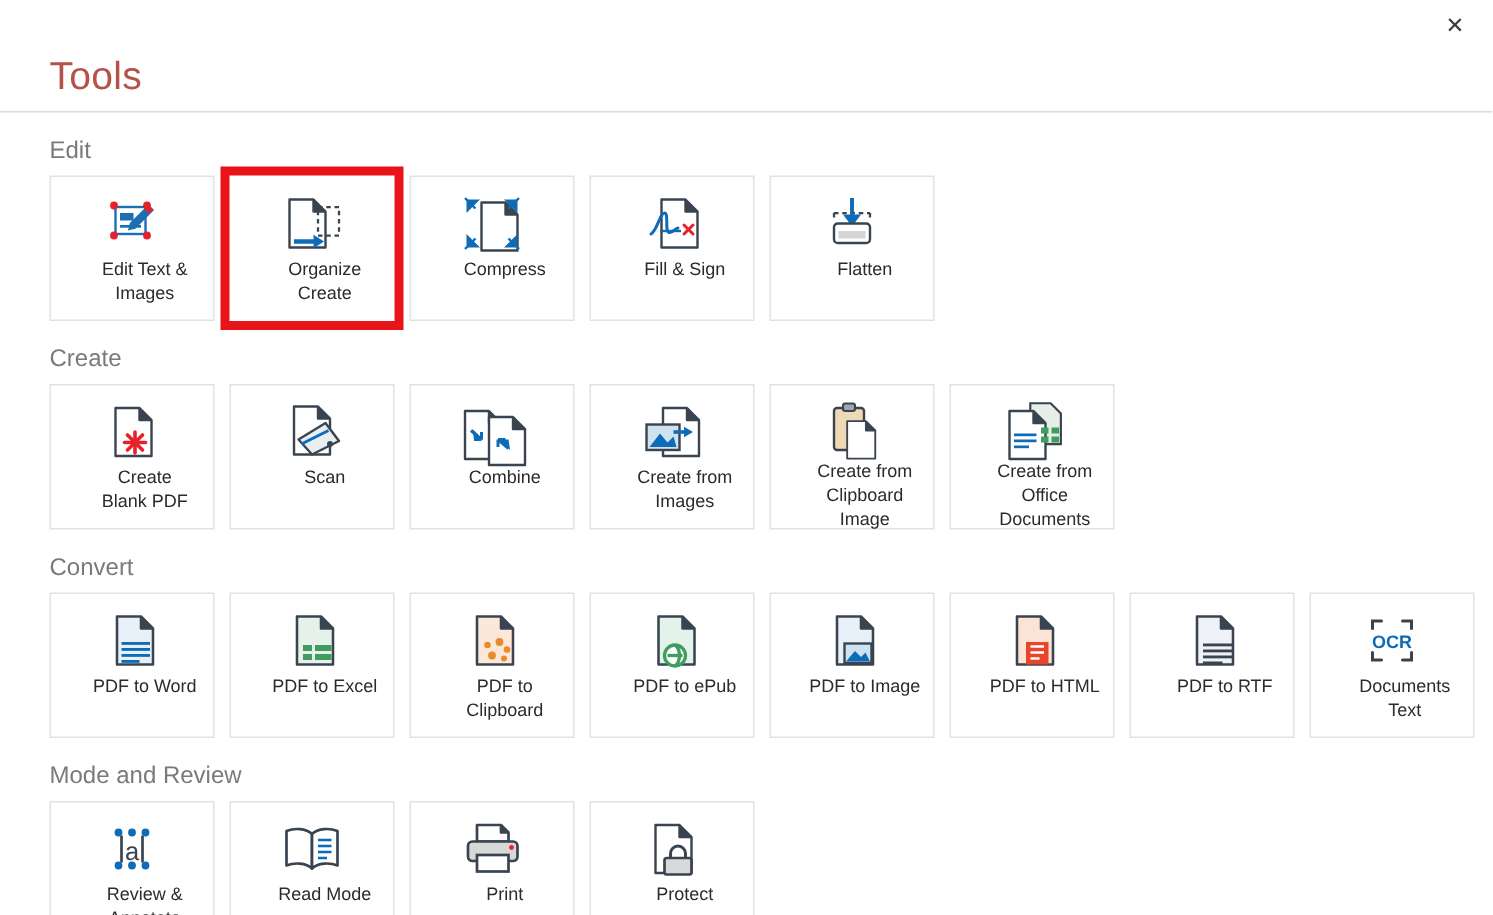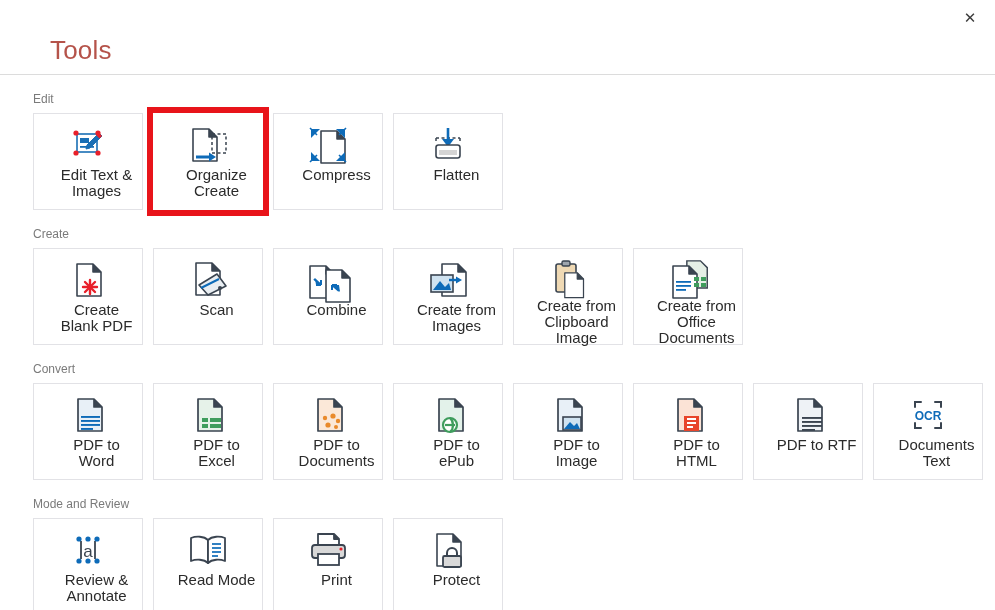--- a/index.html
+++ b/index.html
@@ -33,21 +33,21 @@
     align-items: center;
     justify-content: center;
     color: #3b3b3b;
     font-size: 15px;
     line-height: 1;
     cursor: pointer;
     user-select: none;
   }
   .page-title {
     position: absolute;
-    left: 50px;
+    left: 33px;
     top: 37px;
     font-size: 26px;
     font-weight: 400;
     color: #b5534a;
     letter-spacing: 0.2px;
     line-height: 1;
   }
   .header-rule {
     position: absolute;
     left: 0;
@@ -61,21 +61,21 @@
   .content {
     position: absolute;
     top: 75px;
     left: 0;
     width: 995px;
   }
   .section {
     padding: 0 0 0 33px;
   }
   .section-label {
-    font-size: 12px;
+    font-size: 16px;
     color: #7a7a7a;
     line-height: 1;
     padding: 18px 0 8px 0;
   }
   .tile-row {
     display: flex;
     gap: 10px;
   }
 
   
@@ -91,21 +91,21 @@
     align-items: center;
     cursor: pointer;
   }
   .tile-icon {
     height: 42px;
     margin-top: 10px;
     display: flex;
     align-items: center;
   }
   .tile-label {
-    font-size: 15px;
+    font-size: 12px;
     color: #2b2b2b;
     text-align: center;
     line-height: 16px;
     padding: 1px 4px 0 4px;
     white-space: pre-line;
     margin-left: 17px;
   }
   
   .tile.highlight::after {
     content: "";
@@ -184,20 +184,37 @@
                 <path d="M39 2 L32 9"></path>
                 <path d="M3 36 L10 29"></path>
                 <path d="M39 36 L32 29"></path>
       </g>
     </svg>
           </div>
           <div class="tile-label">Compress</div>
         </div>
         <div class="tile">
           <div class="tile-icon">
+            <svg width="40" height="38" viewBox="0 0 40 38">
+      <g transform="translate(12,2)">
+                <path d="M1 1 H17 L25 9 V33 H1 Z" fill="#fff" stroke="#3a4450" stroke-width="1.6" stroke-linejoin="round"></path>
+          <path d="M17 1 V9 H25" fill="#3a4450" stroke="#3a4450" stroke-width="1.6" stroke-linejoin="round"></path>
+              </g>
+      <path d="M6 26 C10 24 12 12 15 12 C18 12 15 24 18 25 C20.5 25.8 22 22 24 22" fill="none" stroke="#0e6bb8" stroke-width="2" stroke-linecap="round"></path>
+      <path d="M12 24 H26" stroke="#0e6bb8" stroke-width="1.6"></path>
+      <g stroke="#e8202a" stroke-width="2" stroke-linecap="round">
+        <path d="M28 20 L34 26"></path>
+                <path d="M34 20 L28 26"></path>
+      </g>
+    </svg>
+          </div>
+          <div class="tile-label">Fill &amp; Sign</div>
+        </div>
+        <div class="tile">
+          <div class="tile-icon">
             <svg width="42" height="38" viewBox="0 0 42 38">
       <path d="M9 12 H33" stroke="#3a4450" stroke-width="1.5" fill="none" stroke-dasharray="3 2.5"></path>
       <path d="M9 12 V15" stroke="#3a4450" stroke-width="1.5" stroke-dasharray="3 2.5"></path>
       <path d="M33 12 V15" stroke="#3a4450" stroke-width="1.5" stroke-dasharray="3 2.5"></path>
       <path d="M21 2 V14" stroke="#0e6bb8" stroke-width="2.6" fill="none"></path>
       <path d="M15 13 L21 21 L27 13 Z" fill="#0e6bb8"></path>
       <rect x="9" y="19" width="24" height="13" rx="2.5" fill="#fff" stroke="#3a4450" stroke-width="1.6"></rect>
       <rect x="12" y="24" width="18" height="5" fill="#d4d4d4"></rect>
     </svg>
           </div>
@@ -365,21 +382,21 @@
       <g fill="#e98a2b">
         <circle cx="17" cy="22" r="2.2"></circle>
                 <circle cx="25" cy="20" r="2.6"></circle>
         <circle cx="30" cy="25" r="2.2"></circle>
                 <circle cx="20" cy="29" r="2.6"></circle>
                 <circle cx="28" cy="31" r="2"></circle>
       </g>
     </svg>
           </div>
           <div class="tile-label">PDF to
-Documents</div>
+Clipboard</div>
         </div>
         <div class="tile">
           <div class="tile-icon">
             <svg width="40" height="38" viewBox="0 0 40 38">
       <g transform="translate(10,2)">
                 <path d="M1 1 H17 L25 9 V33 H1 Z" fill="#e3f2ea" stroke="#3a4450" stroke-width="1.7" stroke-linejoin="round"></path>
       <path d="M17 1 V9 H25" fill="#3a4450" stroke="#3a4450" stroke-width="1.7" stroke-linejoin="round"></path>
               </g>
       <circle cx="22" cy="29" r="7" fill="#fff" stroke="#3f9d5d" stroke-width="2.2"></circle>
       <path d="M17 29 H27" stroke="#3f9d5d" stroke-width="2.2"></path>

